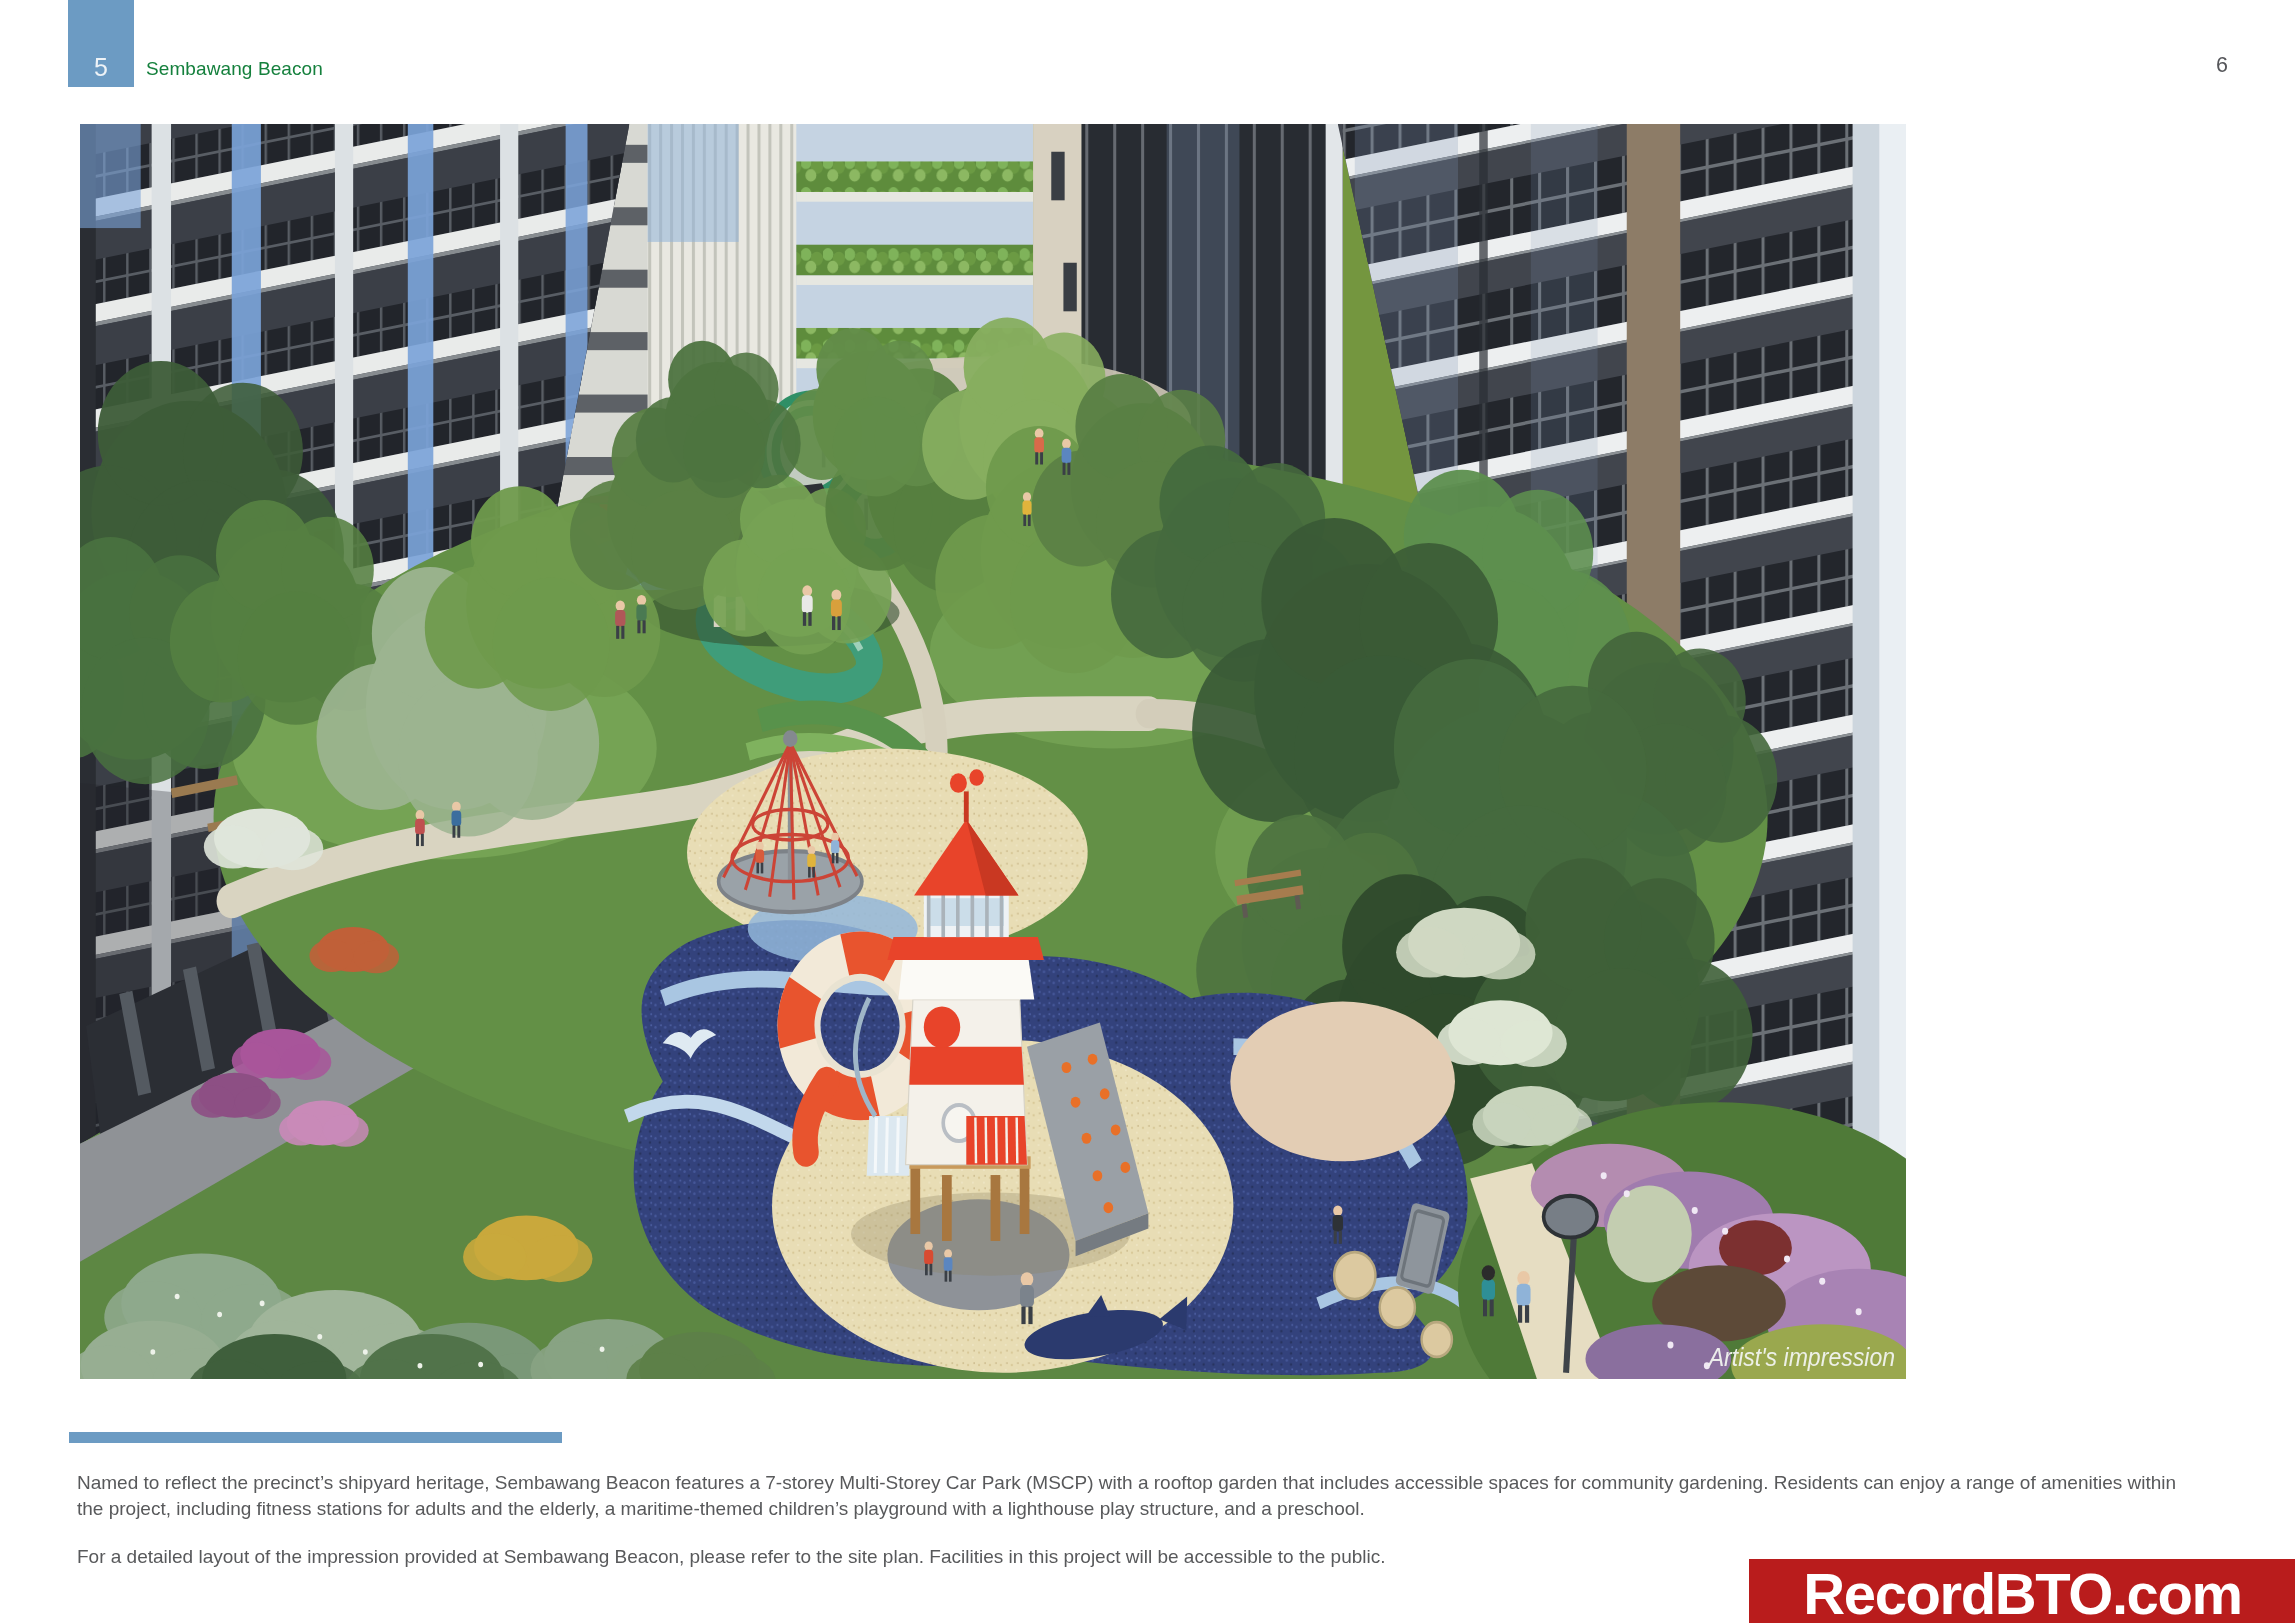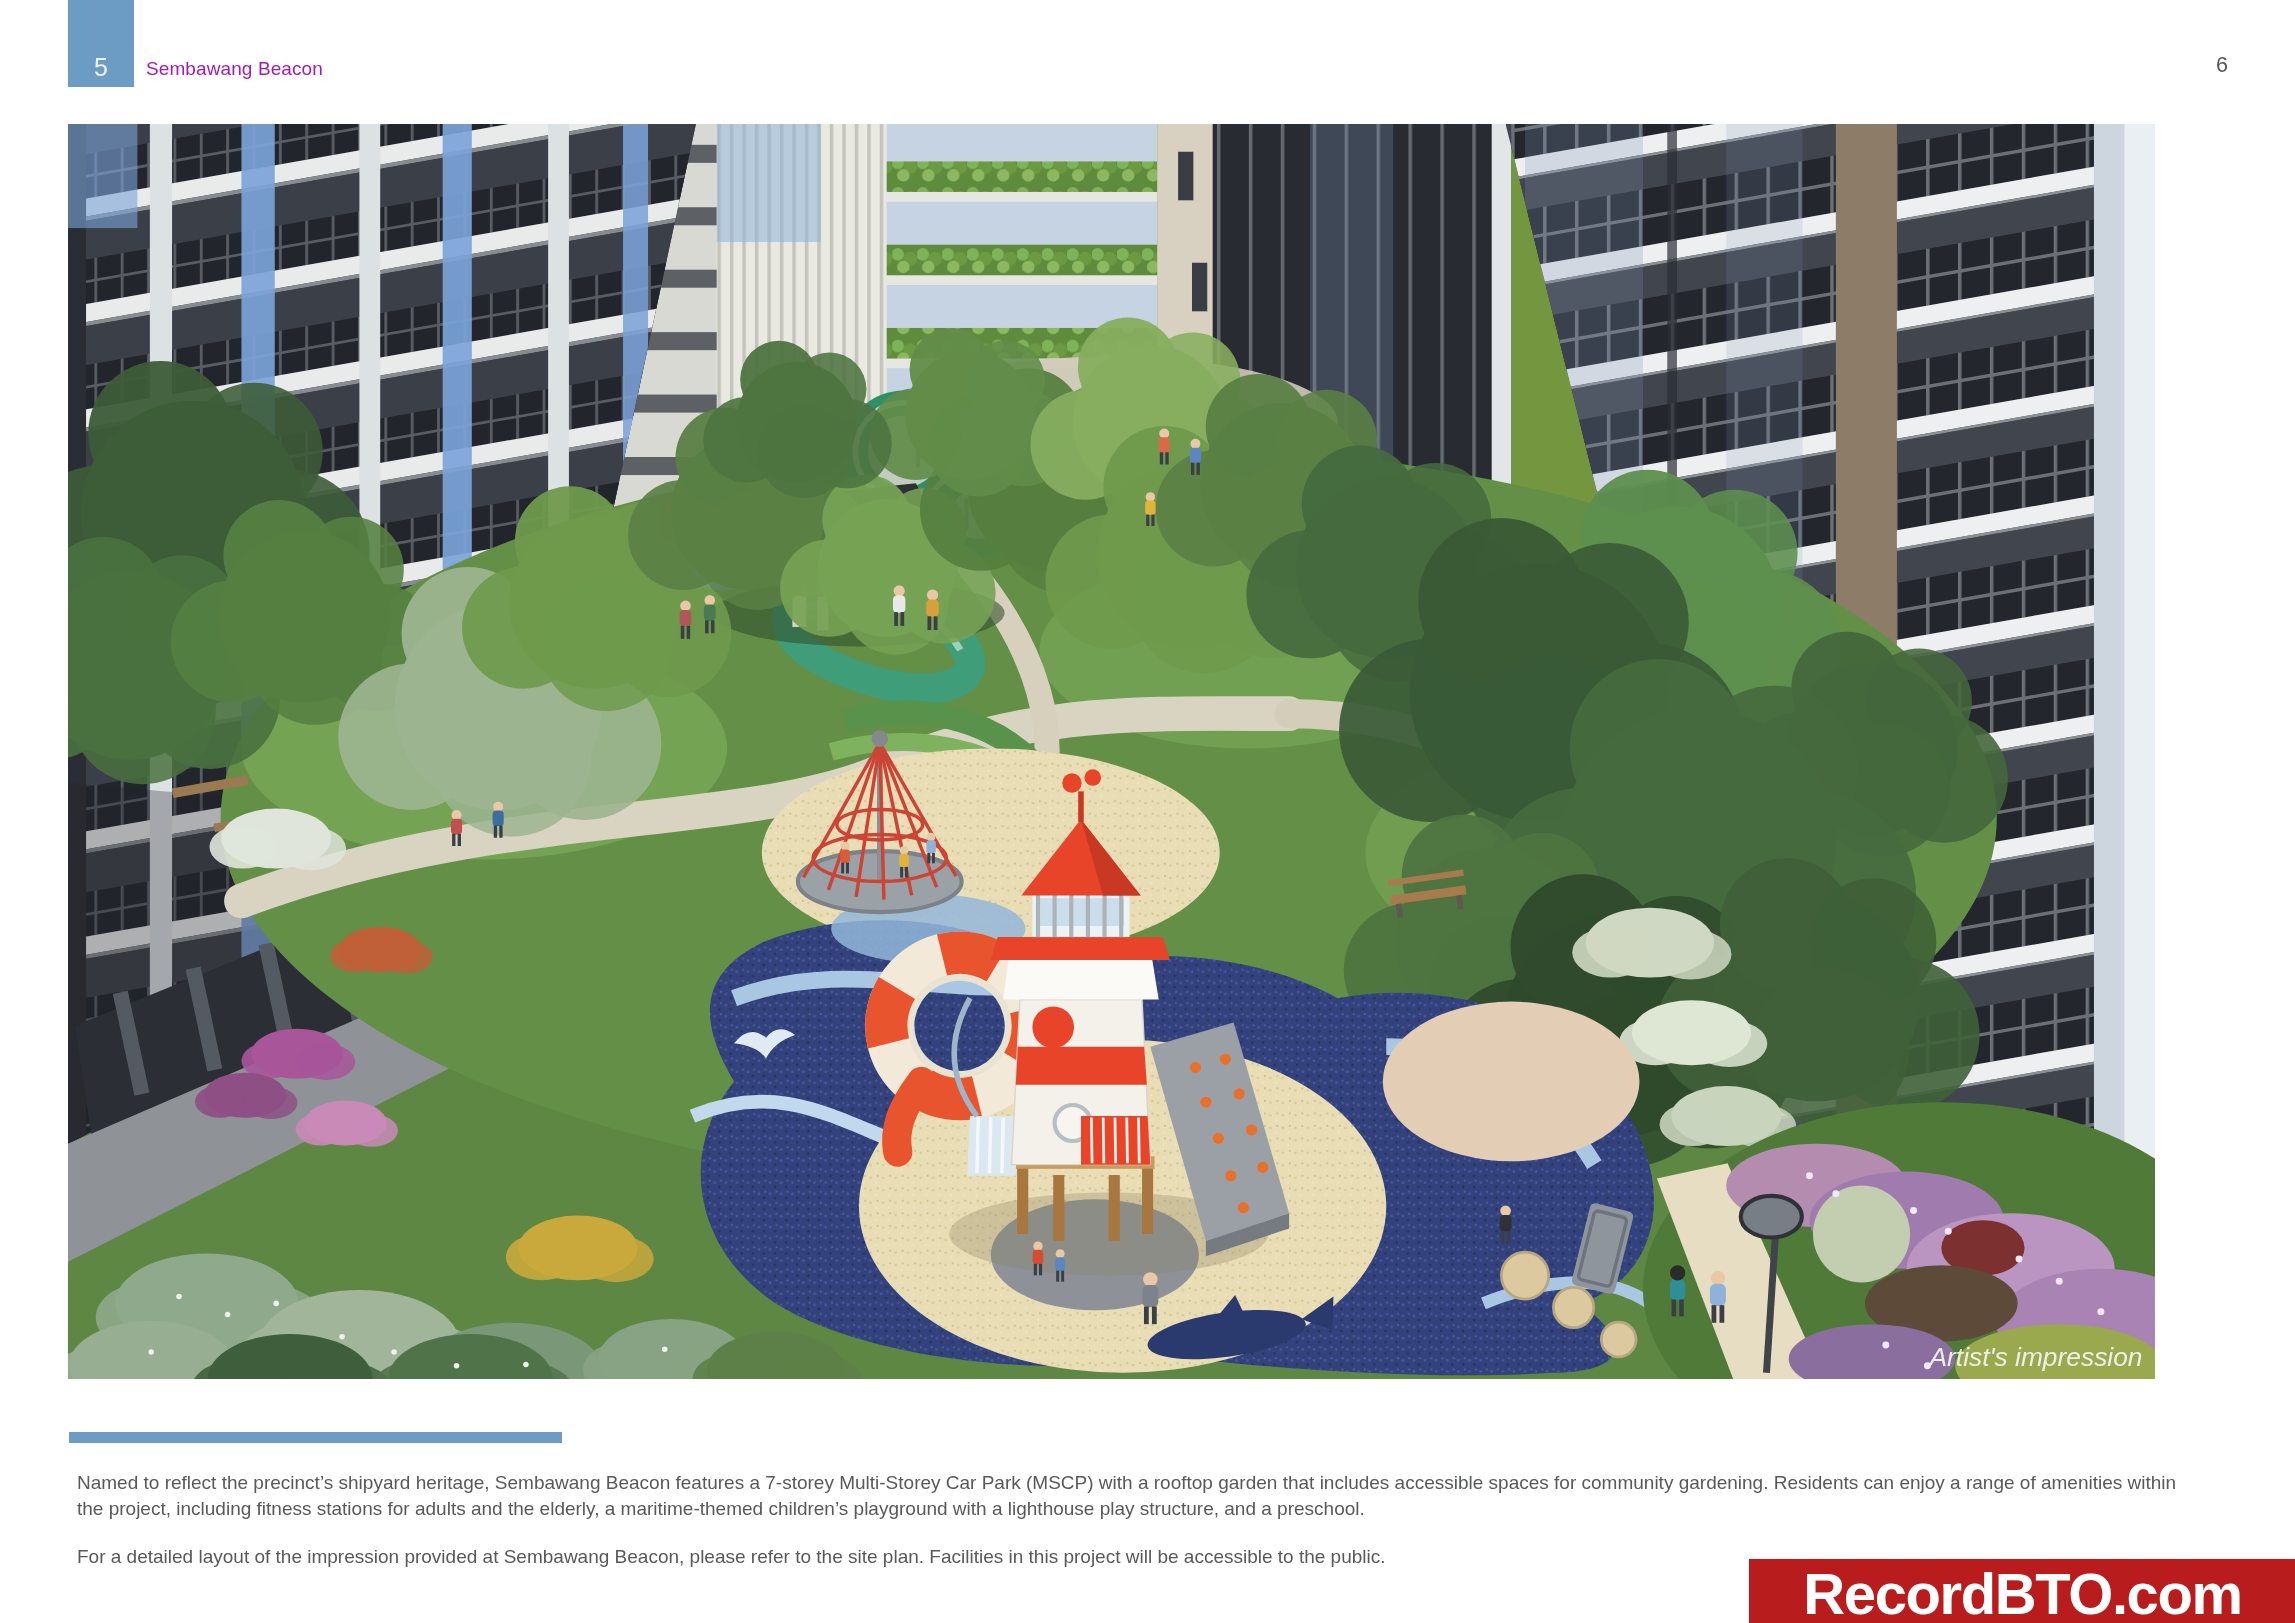--- a/index.html
+++ b/index.html
@@ -13,29 +13,29 @@
   
   .chapter-box{
     position:absolute;left:68px;top:0;width:66px;height:87px;
     background:#6c9bc3;
     display:flex;align-items:flex-end;justify-content:center;
     padding-bottom:7px;box-sizing:border-box;
   }
   .chapter-box span{font-size:25px;color:#eef3f7;line-height:1;}
   .page-title{
     position:absolute;left:146px;top:58px;
-    font-size:19px;color:#a21caf;letter-spacing:0.1px;
+    font-size:19px;color:#15803d;letter-spacing:0.1px;
   }
   .page-number-right{
     position:absolute;right:67px;top:53px;
     font-size:21.5px;color:#55565a;
   }
   
   .photo{
-    position:absolute;left:68px;top:124px;width:2087px;height:1255px;
+    position:absolute;left:80px;top:124px;width:1826px;height:1255px;
     overflow:hidden;background:#3b82f6;
   }
   .photo svg{display:block;width:100%;height:100%;}
   
   .divider-bar{
     position:absolute;left:69px;top:1432px;width:493px;height:11px;
     background:#6c9bc3;
   }
   .body-text{
     position:absolute;left:69px;top:1470px;width:2121px;

